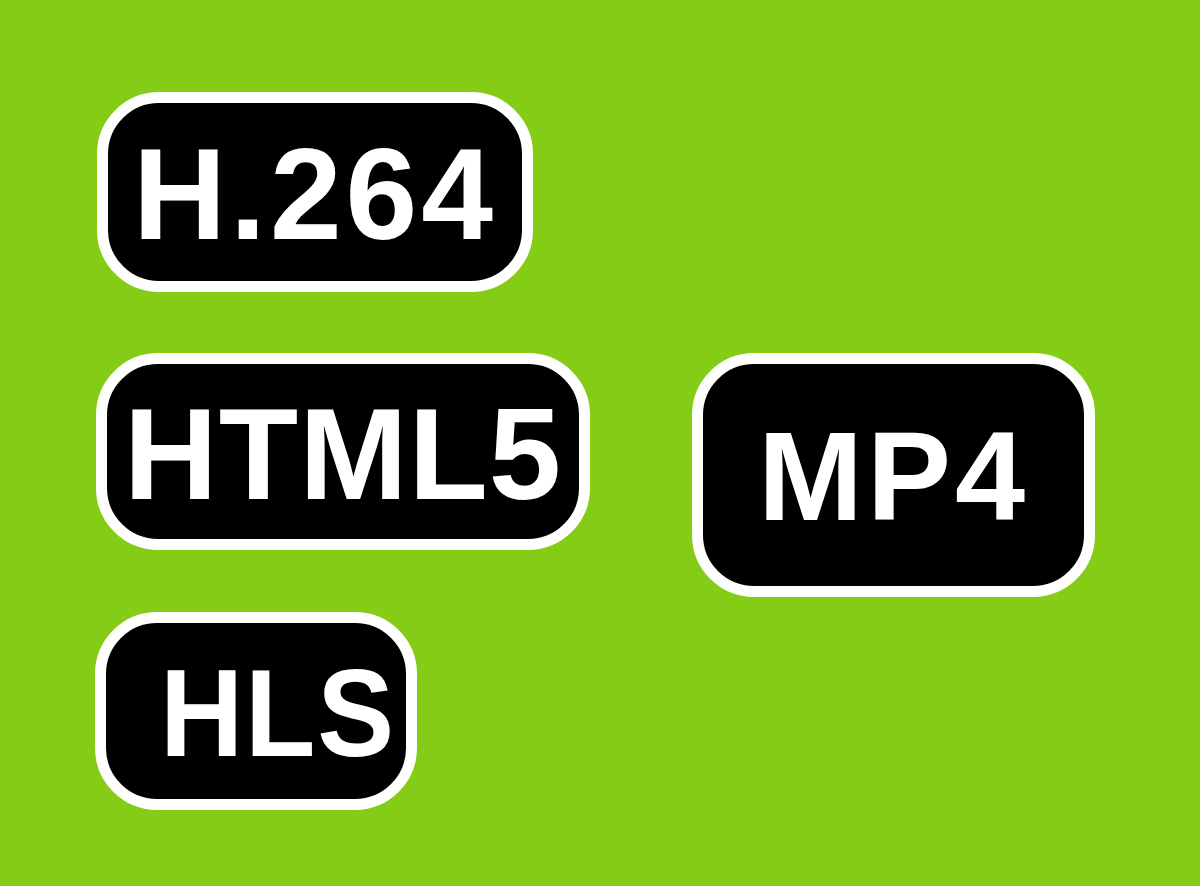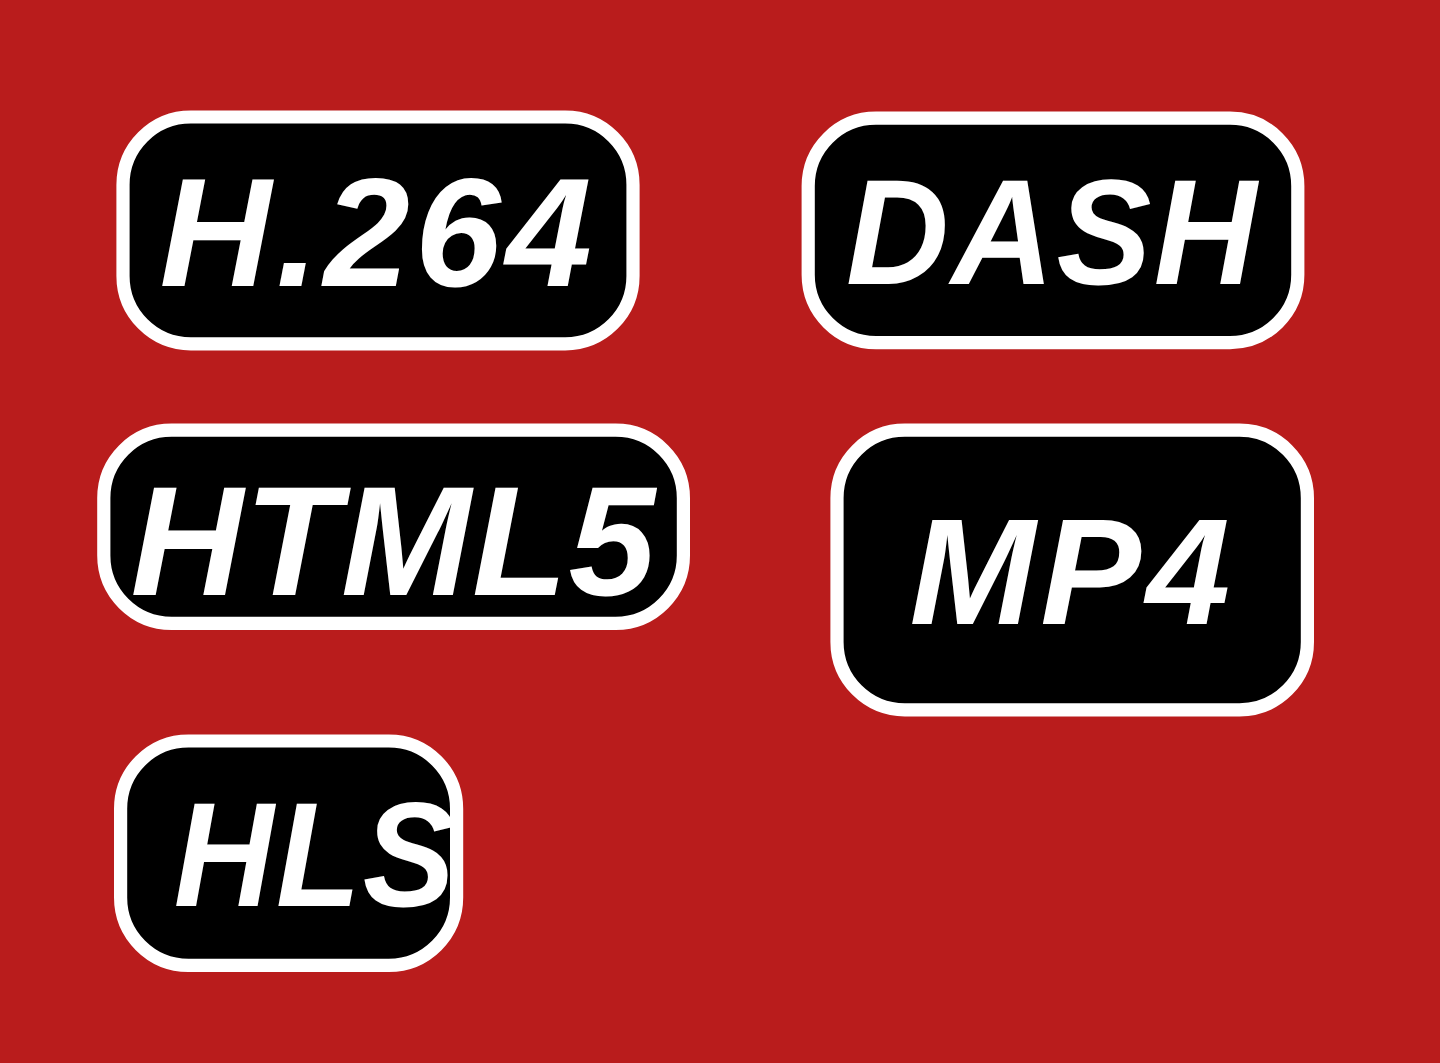--- a/index.html
+++ b/index.html
@@ -4,24 +4,23 @@
 <style>
   html, body {
     margin: 0;
     padding: 0;
     background: #000000;
   }
   .canvas {
     position: relative;
     width: 1200px;
     height: 886px;
-    background: #b91c1c;
+    background: #84cc16;
     overflow: hidden;
     font-family: "Liberation Sans", sans-serif;
-    font-style: italic;
   }
   .badge {
     position: absolute;
     box-sizing: border-box;
     border: 11px solid #ffffff;
     border-radius: 62px;
     background: #000000;
     display: flex;
     align-items: center;
     justify-content: center;
@@ -37,44 +36,41 @@
     top: 2px;
   }
 
   
   .b-h264     { left: 97px;  top: 92px;  width: 436px; height: 200px; }
   .b-h264 .label     { font-size: 129px; letter-spacing: 4px; }
 
   .b-dash     { left: 668px; top: 93px;  width: 419px; height: 198px; }
   .b-dash .label     { font-size: 125px; letter-spacing: 2px; transform: scaleX(0.95); }
 
-  .b-html5    { left: 81px;  top: 353px; width: 494px; height: 172px; align-items: flex-end; }
+  .b-html5    { left: 96px;  top: 353px; width: 494px; height: 197px; }
   .b-html5 .label    { font-size: 130px; letter-spacing: 1px; }
 
   .b-mp4      { left: 692px; top: 353px; width: 403px; height: 244px; }
   .b-mp4 .label      { font-size: 126px; letter-spacing: 4px; }
 
-  .b-hls      { left: 95px;  top: 612px; width: 291px; height: 198px; padding-left: 44px; }
+  .b-hls      { left: 95px;  top: 612px; width: 322px; height: 198px; padding-left: 44px; }
   .b-hls .label      { font-size: 124px; letter-spacing: 2px; transform: scaleX(0.93); }
 
   .b-adaptive { left: 485px; top: 611px; width: 607px; height: 199px; }
   .b-adaptive .label { font-size: 111px; letter-spacing: 2px; transform: scaleX(0.93); }
 </style>
 </head>
 <body>
 
 <div class="canvas">
 
   <div class="badge b-h264">
     <span class="label">H.264</span>
   </div>
 
-  <div class="badge b-dash">
-    <span class="label">DASH</span>
-  </div>
 
   <div class="badge b-html5">
     <span class="label">HTML5</span>
   </div>
 
   <div class="badge b-mp4">
     <span class="label">MP4</span>
   </div>
 
   <div class="badge b-hls">

